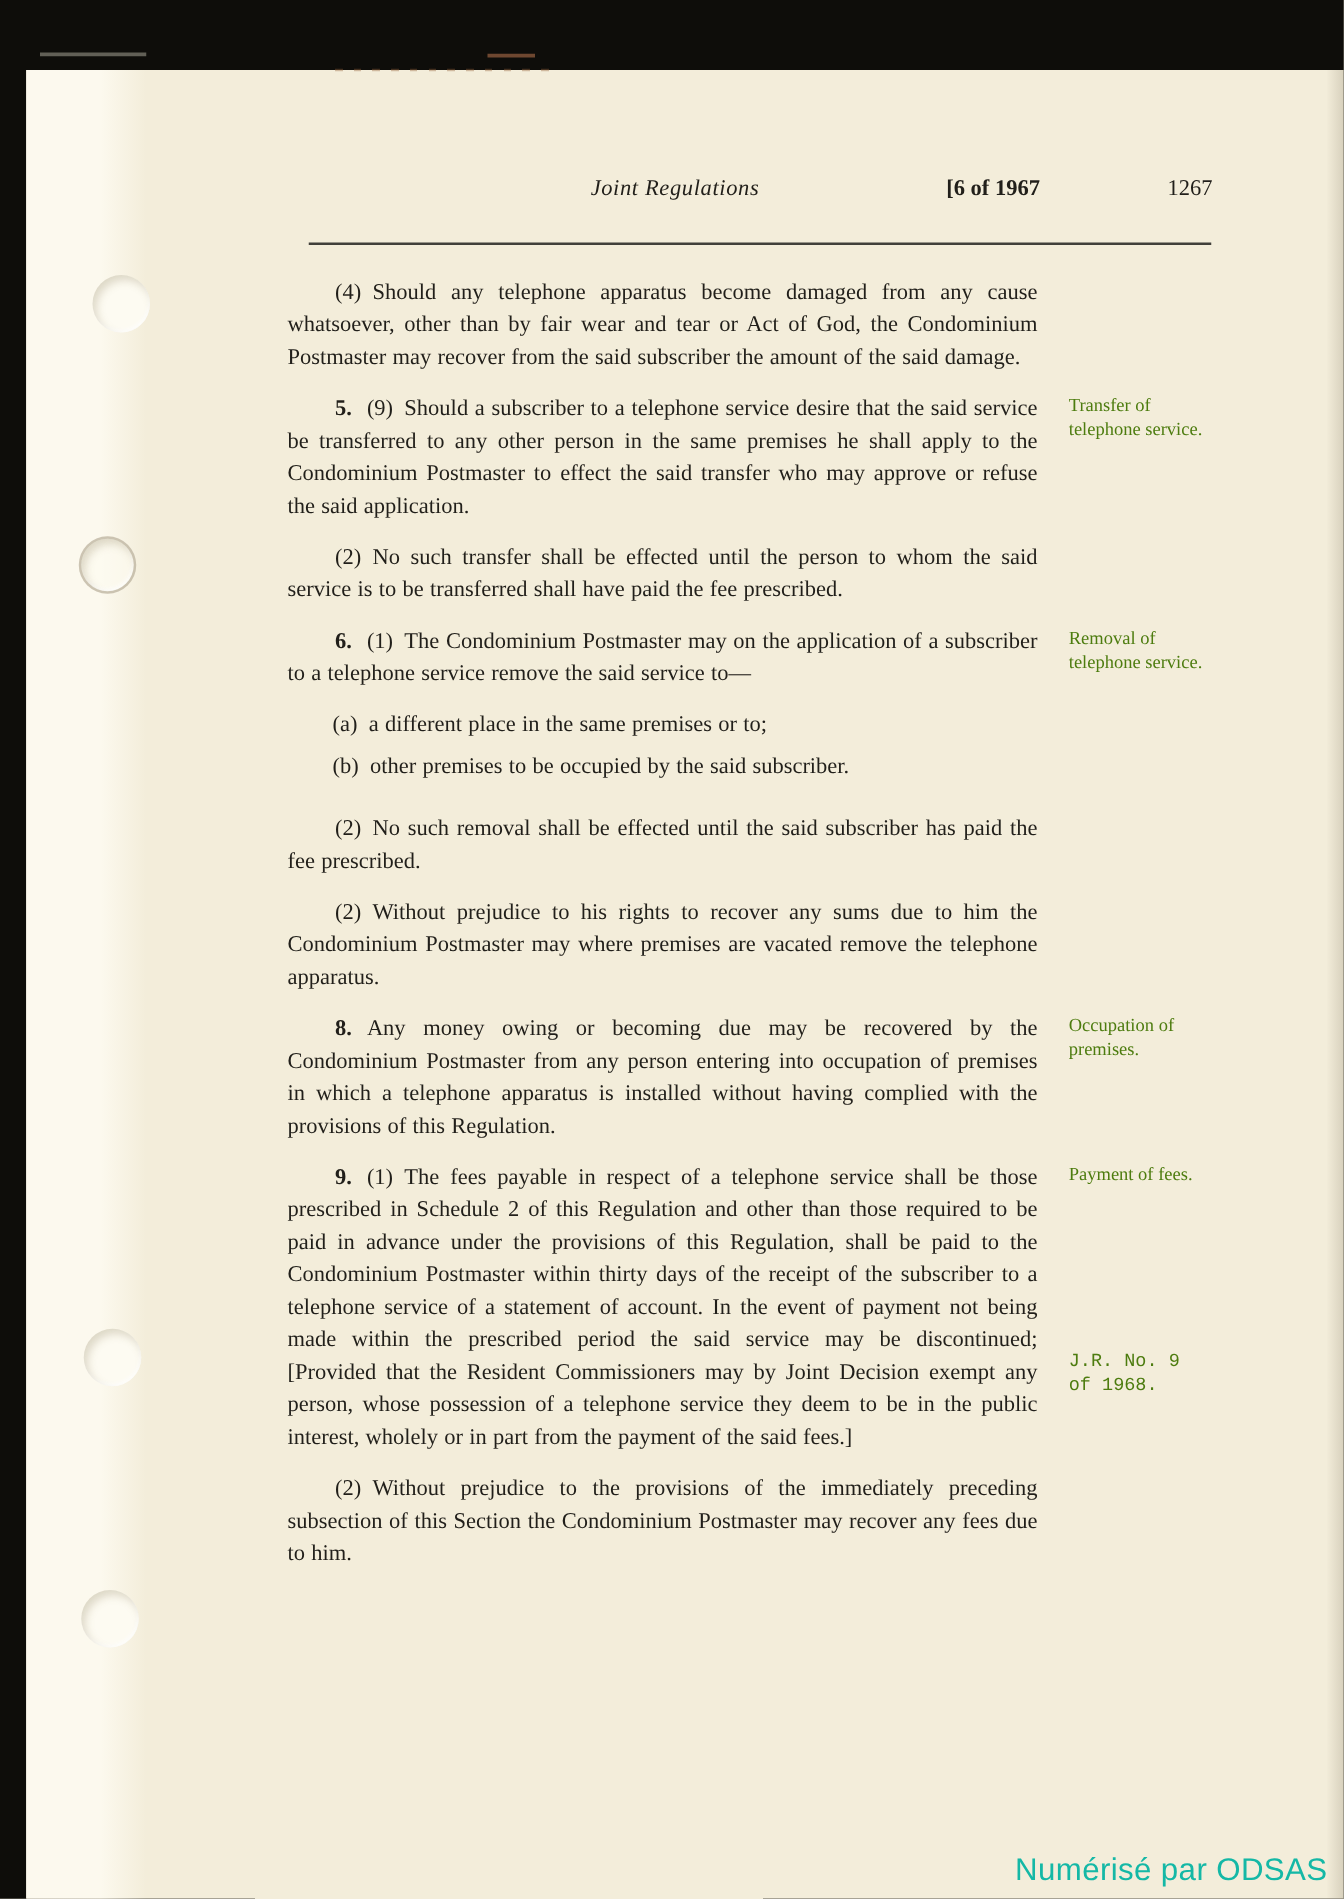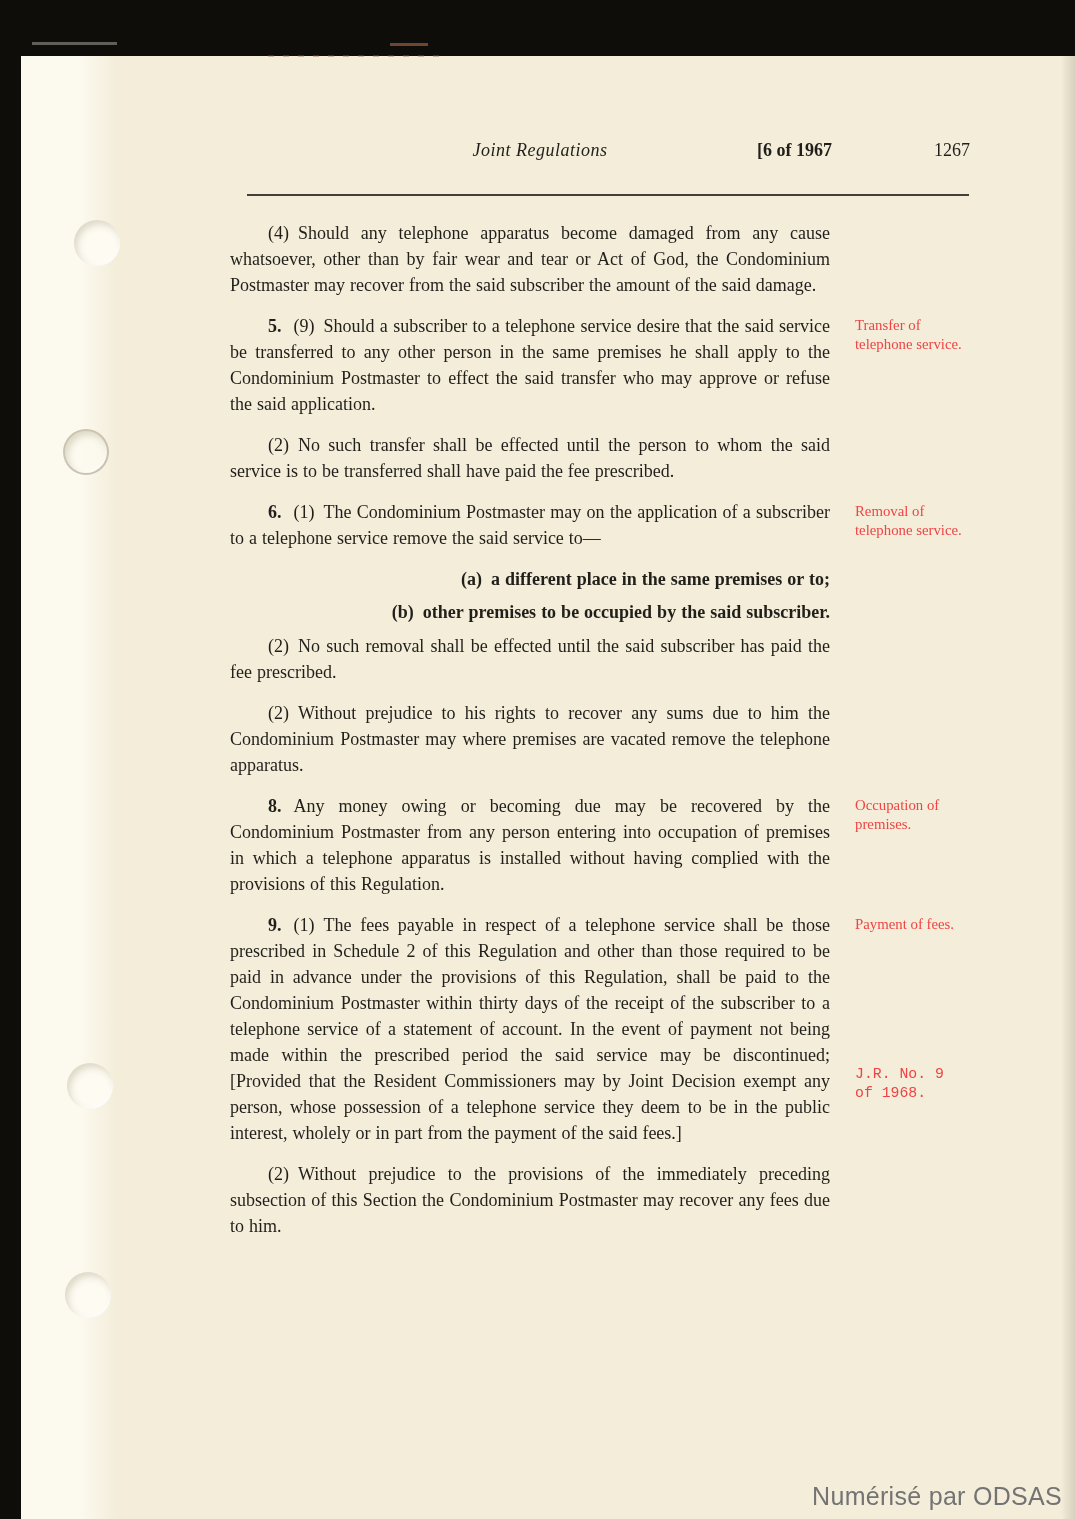--- a/index.html
+++ b/index.html
@@ -109,50 +109,49 @@
     line-height:26px;
     text-align:justify;
     text-indent:38px;
     word-spacing:0.5px;
     margin-bottom:15px;
     color:#211f1a;
   }
   .para.item {
     text-indent:0;
     padding-left:36px;
-    text-align:right;
+    text-align:left;
     margin-bottom:7px;
-    font-weight:bold;
   }
   .secnum {
     font-weight:bold;
     margin-right:12px;
   }
   .secnum:empty { display:none; margin-right:0; }
   .margin-note {
     position:absolute;
     left:625px; top:3px;
     width:112px;
     font-size:14.8px;
     line-height:18.5px;
     text-indent:0;
     text-align:left;
     word-spacing:normal;
-    color:#ef4444;
+    color:#4d7c0f;
   }
   .margin-note.note2 { top:153px;font-family:Liberation Mono, monospace; }
   .margin-note:empty { display:none; }
 
   
   .watermark {
     position:absolute;
     right:13px; bottom:8px;
     font-family:"Liberation Sans", sans-serif;
     font-size:25px;
-    color:#737373;
+    color:#14b8a6;
     letter-spacing:0.3px;
   }
 </style>
 </head>
 <body>
 
 <div class="artifact-dash-1"></div>
 <div class="artifact-dash-2"></div>
 
 <div class="paper">
@@ -194,21 +193,21 @@
   </div>
 
   <div class="para item">
     <span class="ptext">(a) a different place in the same premises or to;</span>
   </div>
 
   <div class="para item">
     <span class="ptext">(b) other premises to be occupied by the said subscriber.</span>
   </div>
 
-  <div class="para" style="margin-top:8px;">
+  <div class="para" style="margin-top:24px;">
     <span class="ptext">(2) No such removal shall be effected until the said subscriber has paid the fee prescribed.</span>
   </div>
 
 
   <div class="para">
     <span class="ptext">(2) Without prejudice to his rights to recover any sums due to him the Condominium Postmaster may where premises are vacated remove the telephone apparatus.</span>
   </div>
 
   <div class="para">
     <span class="secnum">8.</span><span class="ptext">Any money owing or becoming due may be recovered by the Condominium Postmaster from any person entering into occupation of premises in which a telephone apparatus is installed without having complied with the provisions of this Regulation.</span>

